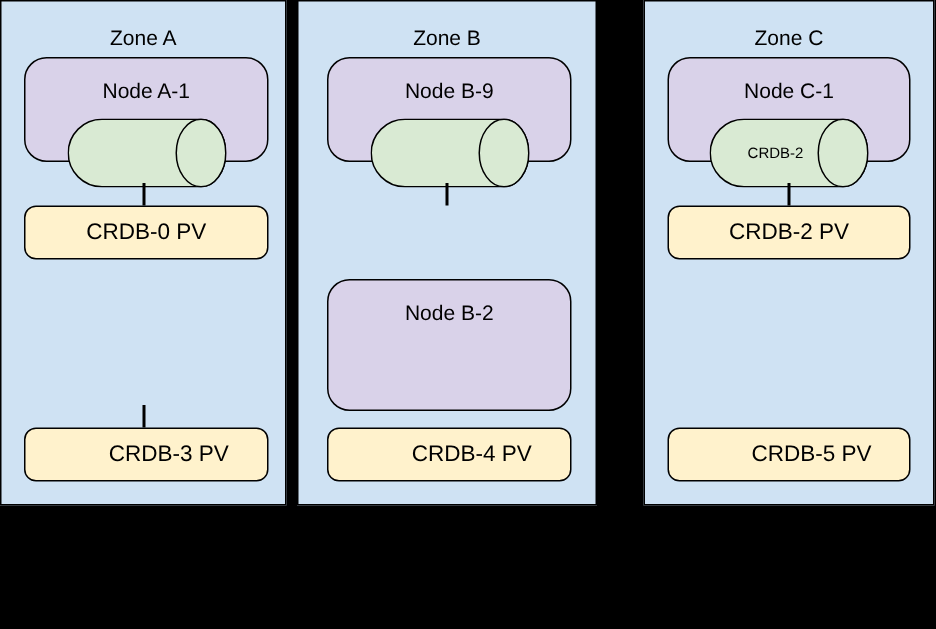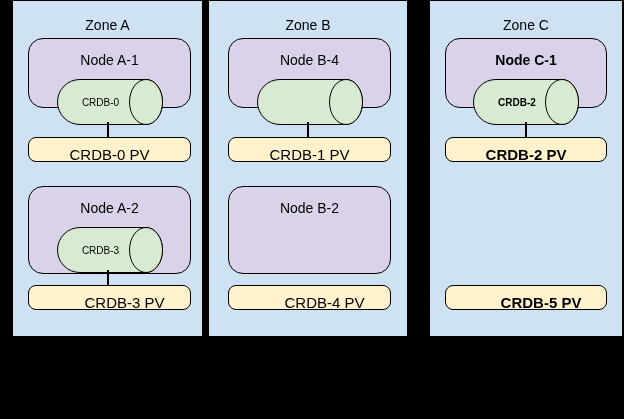--- a/index.html
+++ b/index.html
@@ -23,22 +23,22 @@
     overflow: hidden;
   }
 
   .zone {
     position: absolute;
     top: 0;
     height: 337px;
     background: var(--zone-fill);
     border: 1px solid var(--border);
   }
-  .zone-a { left: 0;   width: 191px; margin-left: 12px; }
-  .zone-b { left: 208px; width: 200px; }
+  .zone-a { left: 0;   width: 191px; }
+  .zone-b { left: 198px; width: 200px; }
   .zone-c { left: 429px; width: 194px; }
 
   .zone-label {
     position: absolute;
     top: 16px;
     left: 0;
     width: 100%;
     text-align: center;
     font-size: 14px;
     line-height: 16px;
@@ -47,21 +47,21 @@
   .node {
     position: absolute;
     background: var(--node-fill);
     border: 1px solid var(--border);
     border-radius: 15px;
   }
   .node-1 { top: 37px;  height: 70px; }
   .node-2 { top: 185px; height: 88px; }
   .inner { left: 15px; width: 163px; }
   .zone-b .inner { left: 19px; width: 163px; }
-  .zone-c .inner { left: 15px; width: 162px; font-weight: bold; }
+  .zone-c .inner { left: 15px; width: 162px; }
 
   .node-label {
     position: absolute;
     top: 13px;
     left: 0;
     width: 100%;
     text-align: center;
     font-size: 14px;
     line-height: 16px;
   }
@@ -98,21 +98,21 @@
     margin-left: -1px;
     width: 2px;
     background: var(--border);
     z-index: 3;
   }
   .conn-1 { top: 121px; height: 15px; }
   .conn-2 { top: 269px; height: 15px; }
 
   .pv {
     position: absolute;
-    height: 25px;
+    height: 36px;
     background: var(--pv-fill);
     border: 1px solid var(--border);
     border-radius: 8px;
     text-align: center;
     font-size: 15px;
     line-height: 33px;
   }
   .pv-1 { top: 136px; }
   .pv-2 { top: 284px; padding-left: 30px; }
 </style>
@@ -124,54 +124,42 @@
   <div class="zone zone-a">
     <div class="zone-label">Zone A</div>
 
     <div class="node node-1 inner">
       <div class="node-label">Node A-1</div>
       <div class="cyl">
         <svg width="106" height="46" viewBox="0 0 106 46">
           <path class="cyl-body" d="M 89 0.5 A 16.5 22.5 0 0 1 89 45.5 L 23 45.5 A 22.5 22.5 0 0 1 23 0.5 Z"></path>
           <ellipse class="cyl-face" cx="89" cy="23" rx="16.5" ry="22.5"></ellipse>
         </svg>
-        <div class="cyl-label">CRDB-0</div>
       </div>
     </div>
     <div class="connector conn-1"></div>
     <div class="pv pv-1 inner">CRDB-0 PV</div>
 
-    <div class="node node-2 inner">
-      <div class="node-label">Node A-2</div>
-      <div class="cyl">
-        <svg width="106" height="46" viewBox="0 0 106 46">
-          <path class="cyl-body" d="M 89 0.5 A 16.5 22.5 0 0 1 89 45.5 L 23 45.5 A 22.5 22.5 0 0 1 23 0.5 Z"></path>
-          <ellipse class="cyl-face" cx="89" cy="23" rx="16.5" ry="22.5"></ellipse>
-        </svg>
-        <div class="cyl-label">CRDB-3</div>
-      </div>
-    </div>
     <div class="connector conn-2"></div>
     <div class="pv pv-2 inner">CRDB-3 PV</div>
   </div>
 
   <div class="zone zone-b">
     <div class="zone-label">Zone B</div>
 
     <div class="node node-1 inner">
-      <div class="node-label">Node B-4</div>
+      <div class="node-label">Node B-9</div>
       <div class="cyl">
         <svg width="106" height="46" viewBox="0 0 106 46">
           <path class="cyl-body" d="M 89 0.5 A 16.5 22.5 0 0 1 89 45.5 L 23 45.5 A 22.5 22.5 0 0 1 23 0.5 Z"></path>
           <ellipse class="cyl-face" cx="89" cy="23" rx="16.5" ry="22.5"></ellipse>
         </svg>
       </div>
     </div>
     <div class="connector conn-1"></div>
-    <div class="pv pv-1 inner">CRDB-1 PV</div>
 
     <div class="node node-2 inner">
       <div class="node-label">Node B-2</div>
     </div>
     <div class="pv pv-2 inner">CRDB-4 PV</div>
   </div>
 
   <div class="zone zone-c">
     <div class="zone-label">Zone C</div>
 

